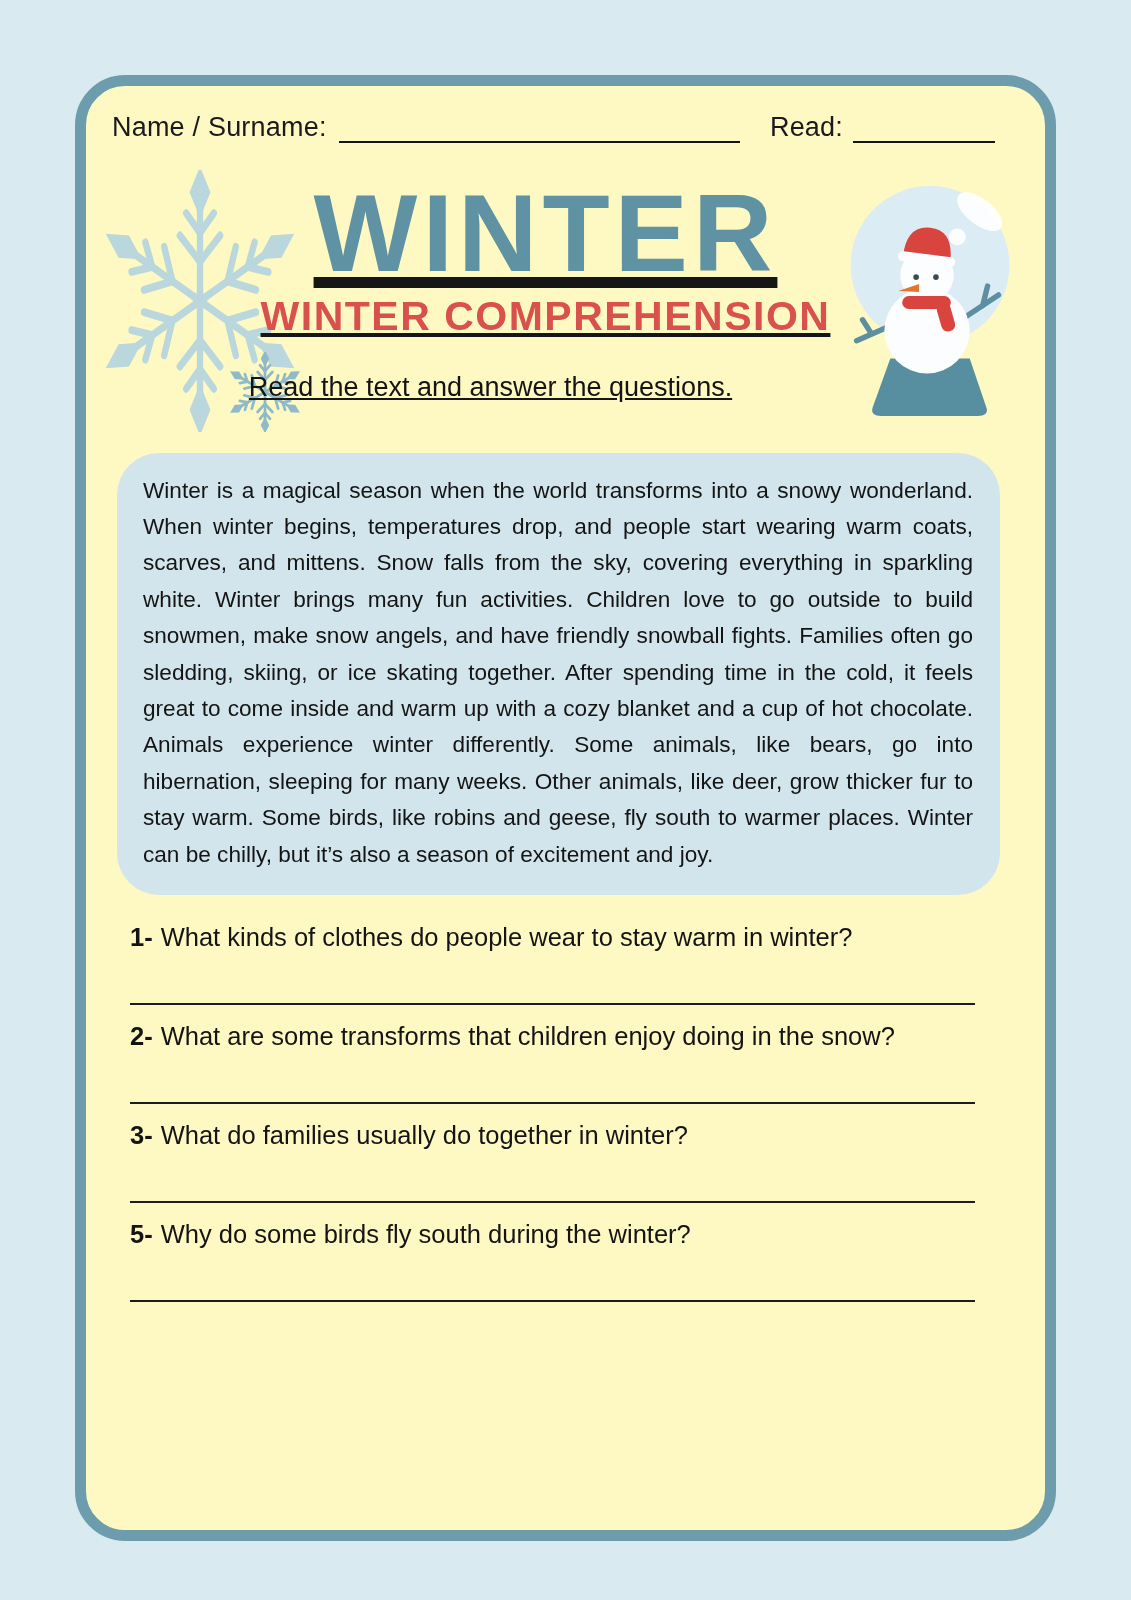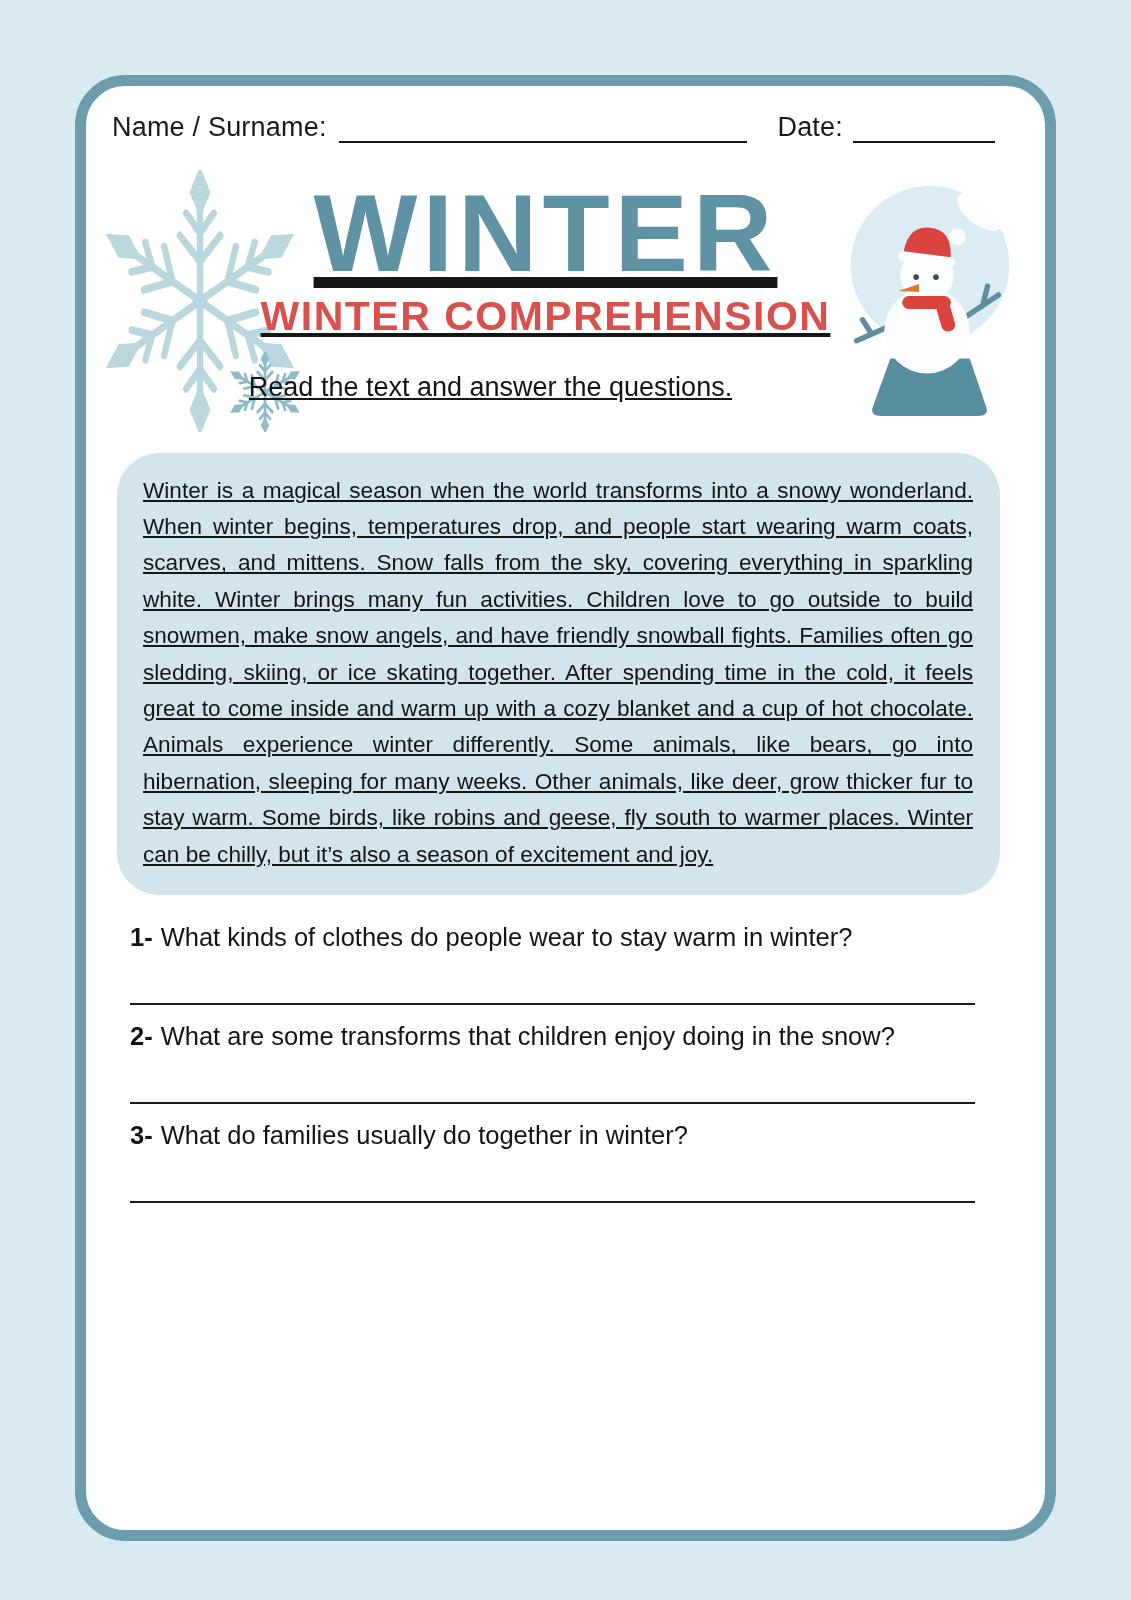--- a/index.html
+++ b/index.html
@@ -8,21 +8,21 @@
     background: #d9eaf0;
     font-family: "Liberation Sans", "DejaVu Sans", sans-serif;
     position: relative;
     overflow: hidden;
     color: #161616;
   }
   .card {
     position: absolute;
     left: 75px; top: 75px;
     width: 981px; height: 1466px;
-    background: #ffffff;
+    background: #fef9c3;
     border: 11px solid #6d9dac;
     border-radius: 50px;
     box-sizing: border-box;
     position: absolute;
   }
   
   .header-row {
     display: flex;
     align-items: flex-end;
     margin: 26px 50px 0 26px;
@@ -71,21 +71,20 @@
   .snowflake-lg { position: absolute; left: 8px; top: 84px; }
   .snowflake-sm { position: absolute; left: 140px; top: 266px; }
   .snow-globe   { position: absolute; left: 760px; top: 80px; }
 
   
   .passage-box {
     margin: 50px 45px 10px 31px;
     background: #d3e5ec;
     border-radius: 42px;
     padding: 20px 27px 22px 26px;
-    text-decoration: underline;
   }
   .passage-text {
     font-size: 22.6px;
     line-height: 36.4px;
     text-align: justify;
     color: #141414;
   }
 
   
   .questions { margin: 28px 70px 0 44px; }
@@ -157,21 +156,21 @@
     <circle cx="70" cy="112" r="2.8" fill="#3a4a52"></circle>
     <circle cx="90" cy="112" r="2.8" fill="#3a4a52"></circle>
     <polygon points="73,119 52,126 73,127" fill="#e2762f"></polygon>
     <rect x="56" y="131" width="49" height="13" rx="6.5" fill="#d9453e"></rect>
     <rect x="93" y="137" width="14" height="30" rx="6.5" fill="#d9453e" transform="rotate(-16 100 152)"></rect>
   </svg>
 
   <div class="header-row">
     <span class="field-label">Name / Surname:</span>
     <span class="write-line name-line"></span>
-    <span class="field-label">Date:</span>
+    <span class="field-label">Read:</span>
     <span class="write-line date-line"></span>
   </div>
 
   <div class="title-area">
     <div class="worksheet-title">WINTER</div>
     <div class="worksheet-subtitle">WINTER COMPREHENSION</div>
     <div class="instruction">Read the text and answer the questions.</div>
   </div>
 
   <div class="passage-box">
@@ -189,15 +188,19 @@
       <p class="q-text"><span class="q-num">2-</span><span>What are some transforms that children enjoy doing in the snow?</span></p>
       <div class="answer-line"></div>
     </div>
 
     <div class="question">
       <p class="q-text"><span class="q-num">3-</span><span>What do families usually do together in winter?</span></p>
       <div class="answer-line"></div>
     </div>
 
 
+    <div class="question">
+      <p class="q-text"><span class="q-num">5-</span><span>Why do some birds fly south during the winter?</span></p>
+      <div class="answer-line"></div>
+    </div>
 
   </div>
 </div>
 
 </body></html>

